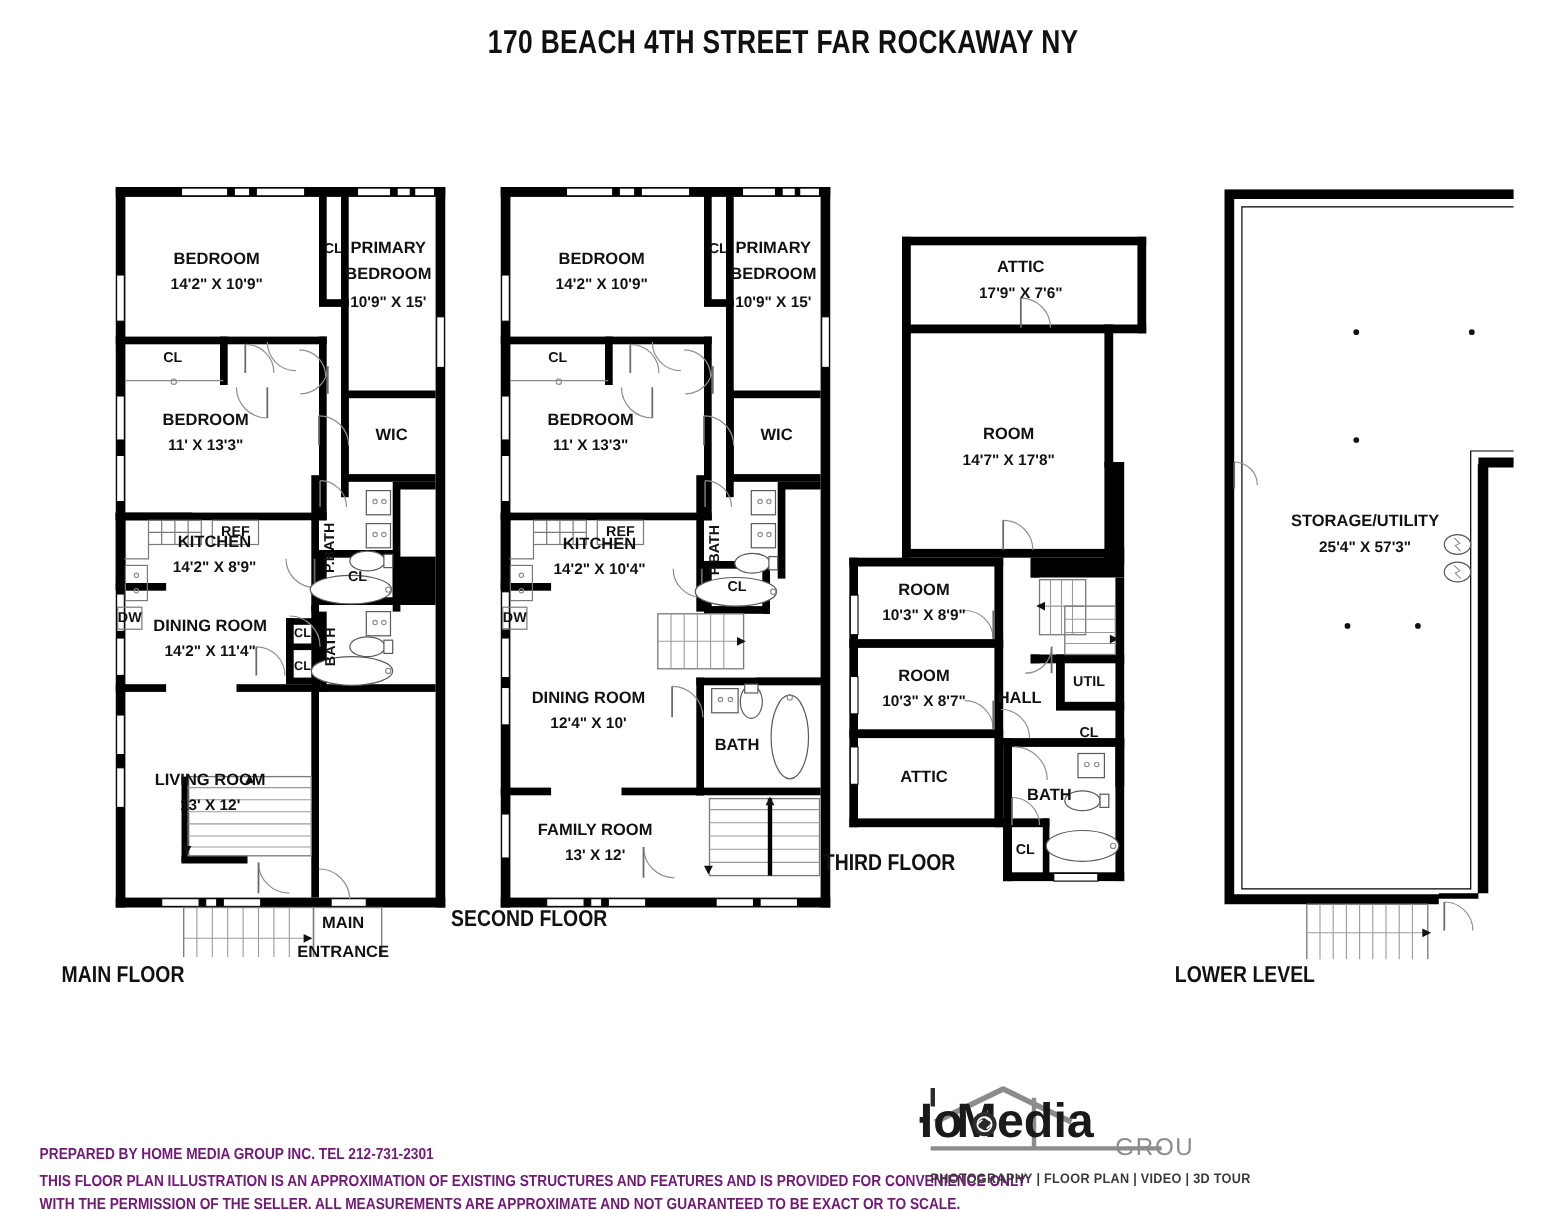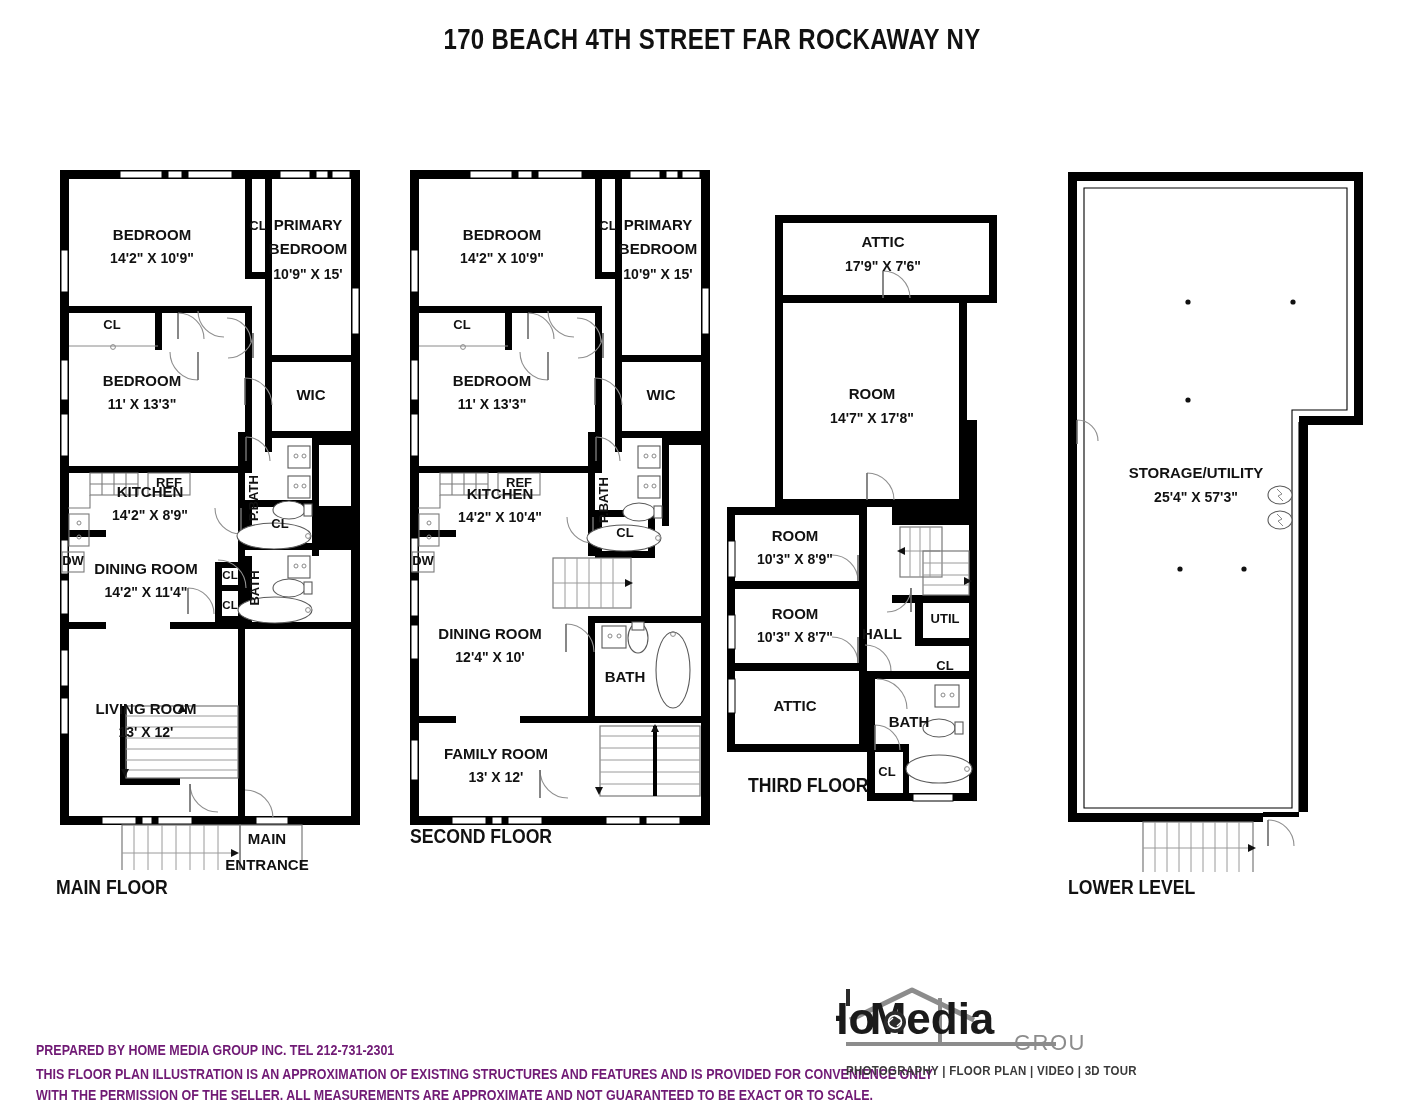--- a/index.html
+++ b/index.html
@@ -24,21 +24,21 @@
     font-size: 30px;
     font-weight: bold;
     letter-spacing: 0.4px;
     color: #111111;
     transform: scaleX(0.80);
     transform-origin: center top;
     white-space: nowrap;
   }
 
   
-  .plan { position: absolute; }
+  .plan { position: absolute; margin-left: 45px; }
   .plan svg { display: block; }
 
   
   .floor-label {
     position: absolute;
     font-size: 21px;
     font-weight: bold;
     color: #111111;
     letter-spacing: 0px;
     transform: scaleX(0.84);

